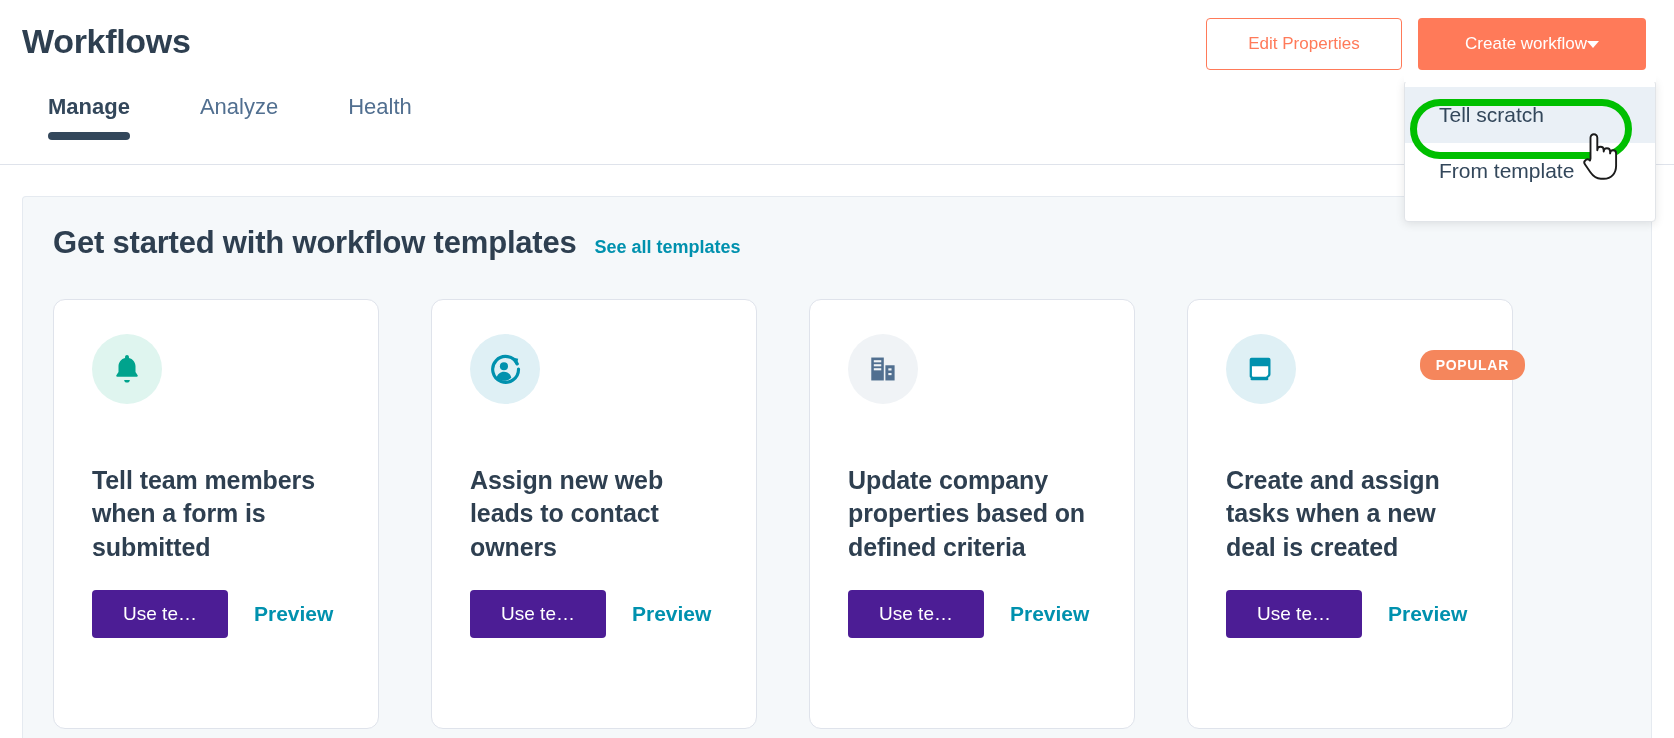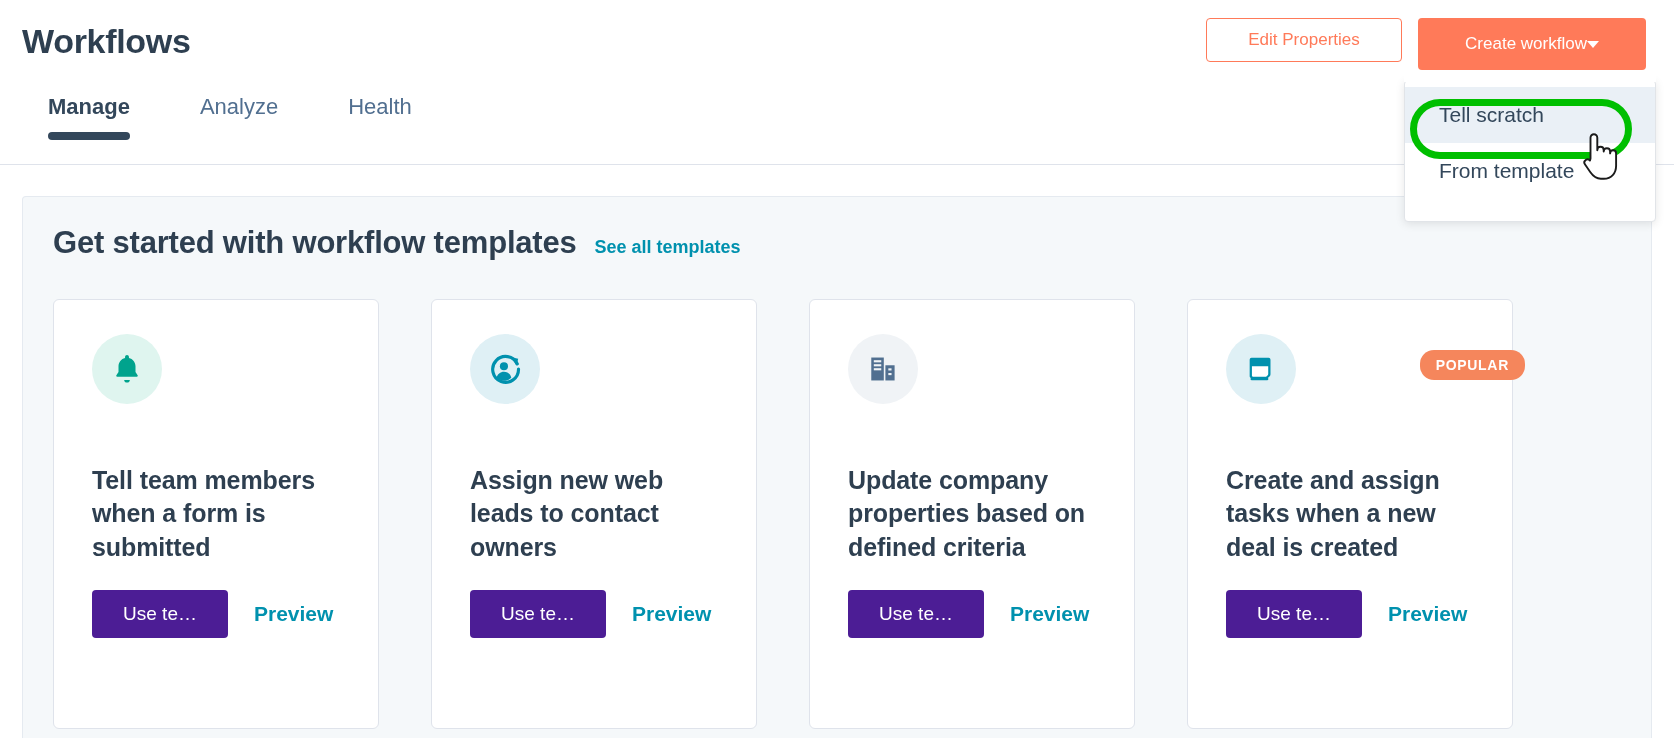--- a/index.html
+++ b/index.html
@@ -45,21 +45,21 @@
   .header-actions {
     position: absolute;
     right: 28px;
     top: 18px;
     display: flex;
     align-items: flex-start;
     gap: 16px;
   }
 
   .btn-secondary {
-    height: 44px;
+    height: 52px;
     min-width: 196px;
     padding: 0 20px;
     border: 1px solid #ff7a59;
     border-radius: 4px;
     background: #ffffff;
     color: #ff7a59;
     font-family: "Liberation Sans", sans-serif;
     font-size: 17px;
     font-weight: 400;
     cursor: pointer;
@@ -185,21 +185,21 @@
     gap: 52px;
     padding: 38px 0 0 30px;
   }
 
   .card {
     position: relative;
     width: 326px;
     min-height: 430px;
     background: #ffffff;
     border: 1px solid #dfe3eb;
-    border-radius: 6px;
+    border-radius: 12px;
     padding: 34px 38px 30px 38px;
     display: flex;
     flex-direction: column;
   }
 
   .card-icon {
     width: 70px;
     height: 70px;
     border-radius: 50%;
     display: flex;

